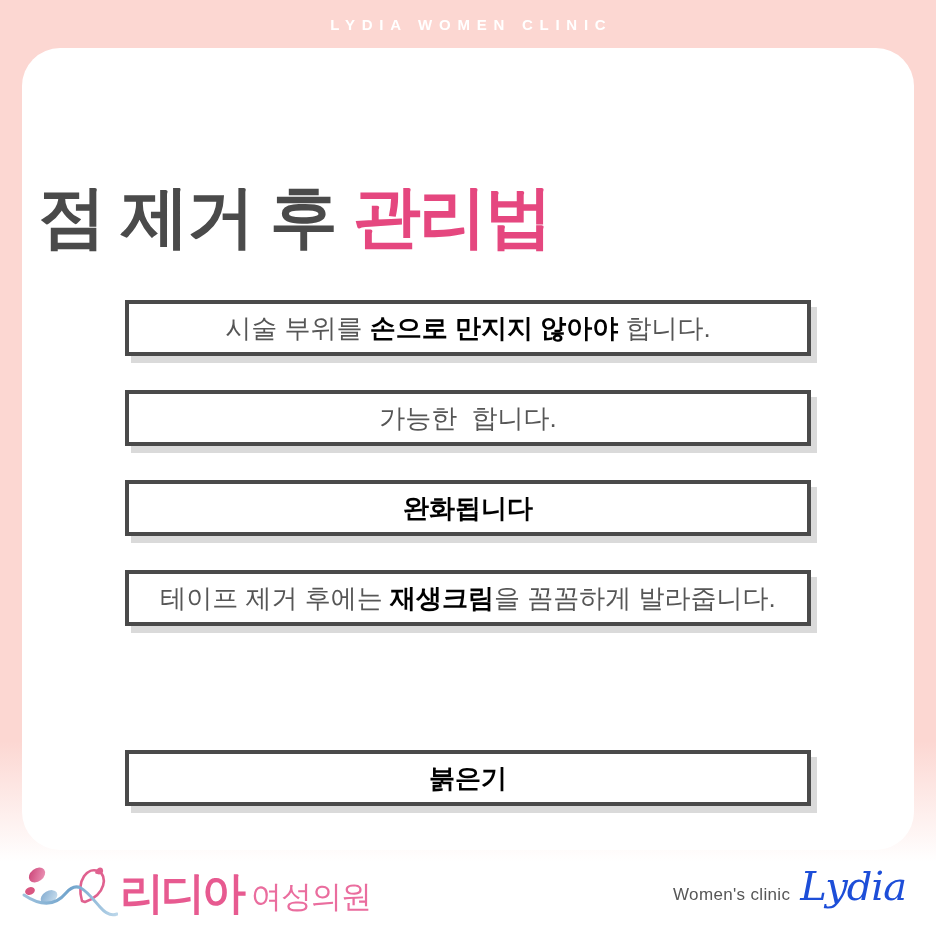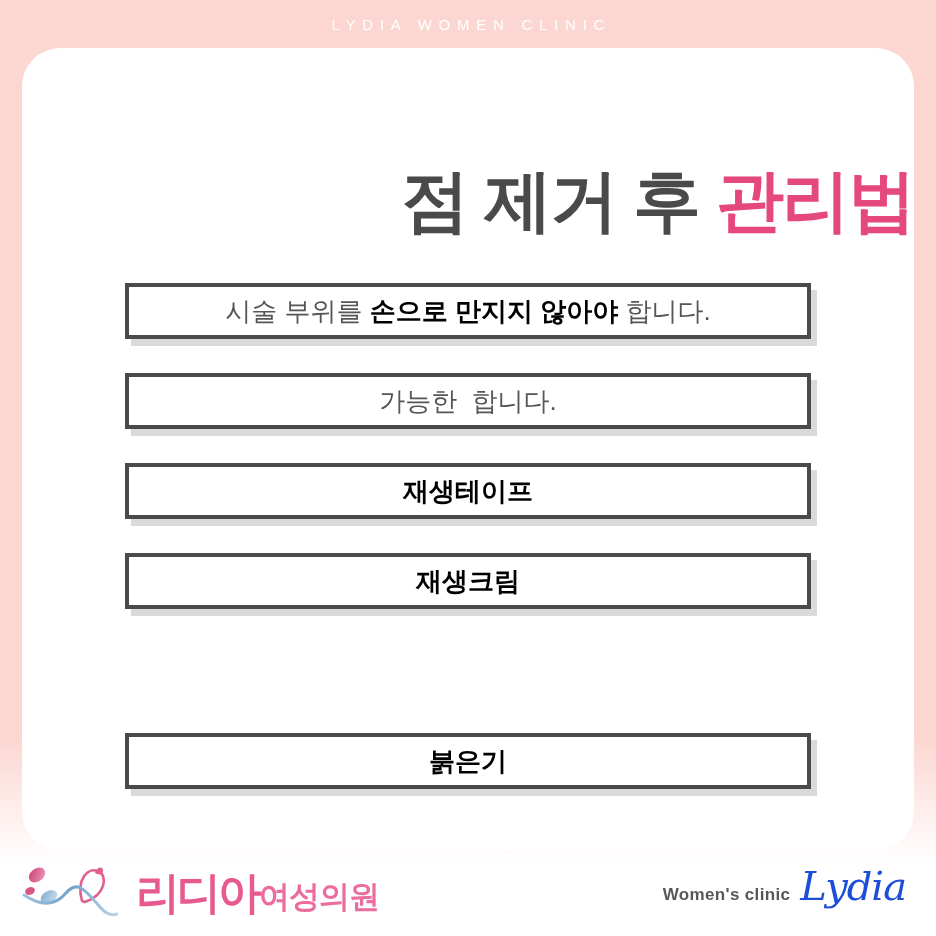--- a/index.html
+++ b/index.html
@@ -8,60 +8,60 @@
     font-family:"Liberation Sans","DejaVu Sans",sans-serif;
   }
   
   .pink-frame{
     position:absolute;top:0;left:0;width:936px;height:862px;
     background:linear-gradient(180deg,#fcd7d2 0%,#fcd7d2 86%,rgba(252,215,210,0) 100%);
   }
   .top-banner{
     position:absolute;top:0;left:0;width:936px;height:48px;
     display:flex;align-items:center;justify-content:center;
-    color:#ffffff;font-size:15px;font-weight:400;
+    color:#ffffff;font-size:15px;font-weight:700;
     letter-spacing:0.45em;text-indent:0.45em;
   }
   .card{
     position:absolute;left:22px;top:48px;width:892px;height:802px;
     background:#ffffff;border-radius:38px;
   }
   .title{
-    position:absolute;top:108px;left:0;width:892px;margin:0;
-    text-align:right;font-size:68px;font-weight:800;letter-spacing:-2px;
+    position:absolute;top:108px;left:0;width:892px;margin:16px;
+    text-align:left;font-size:68px;font-weight:800;letter-spacing:-2px;
     color:#4a4a4a;white-space:nowrap;
   }
   .title .accent{color:#e5477f;}
   .box{
     position:absolute;left:103px;width:678px;height:48px;
     background:#ffffff;border:4px solid #4a4a4a;
     box-shadow:6px 7px 0 rgba(150,150,150,0.35);
     display:flex;align-items:center;justify-content:center;
-    font-size:26px;color:#565656;white-space:nowrap;
+    font-size:26px;color:#565656;white-space:nowrap;margin-top:17px;
   }
   .box .seg{white-space:pre-wrap;}
   .box .seg.b{font-weight:800;color:#000000;}
   .box.p1{top:235px}.box.p2{top:325px}.box.p3{top:415px}
   .box.p4{top:505px}.box.p5{top:595px}.box.p6{top:685px}
 
   .footer-left{
     position:absolute;left:22px;top:858px;height:70px;
     display:flex;align-items:center;
   }
   .logo-mark{width:96px;height:64px;flex:0 0 auto;}
   .logo-kr-bold{
-    font-size:44px;font-weight:800;color:#e75a90;letter-spacing:-3px;margin-left:18px;
+    font-size:44px;font-weight:800;color:#e75a90;letter-spacing:-3px;margin-left:2px;
   }
   .logo-kr-rest{
-    font-size:31px;font-weight:700;color:#ea6d9e;letter-spacing:-1px;padding-top:8px;
+    font-size:31px;font-weight:400;color:#ea6d9e;letter-spacing:-1px;margin-left:8px;padding-top:8px;
   }
   .footer-right{
     position:absolute;right:30px;top:866px;display:flex;align-items:baseline;gap:10px;
   }
-  .wc-prefix{font-size:17px;font-weight:700;color:#575757;letter-spacing:0.02em;}
+  .wc-prefix{font-size:17px;font-weight:400;color:#575757;letter-spacing:0.02em;}
   .wc-script{
     font-family:"DejaVu Serif","Liberation Serif",serif;font-style:italic;
     font-size:40px;color:#1d4ed8;letter-spacing:-1px;line-height:1;
   }
 </style>
 </head>
 <body>
 
 <div class="canvas">
 
@@ -78,25 +78,27 @@
         <span class="seg b">손으로 만지지 않아야</span>
         <span class="seg"> 합니다.</span>
       </div>
 
     <div class="box p2">
         <span class="seg">가능한 </span>
         <span class="seg"> 합니다.</span>
       </div>
 
     <div class="box p3">
-        <span class="seg b">재생테이프</span>
+        <span class="seg b">완화됩니다</span>
       </div>
 
     <div class="box p4">
+        <span class="seg">테이프 제거 후에는 </span>
         <span class="seg b">재생크림</span>
+        <span class="seg">을 꼼꼼하게 발라줍니다.</span>
       </div>
 
 
     <div class="box p6">
         <span class="seg b">붉은기</span>
       </div>
 
   </div>
 
   <div class="footer-left">

